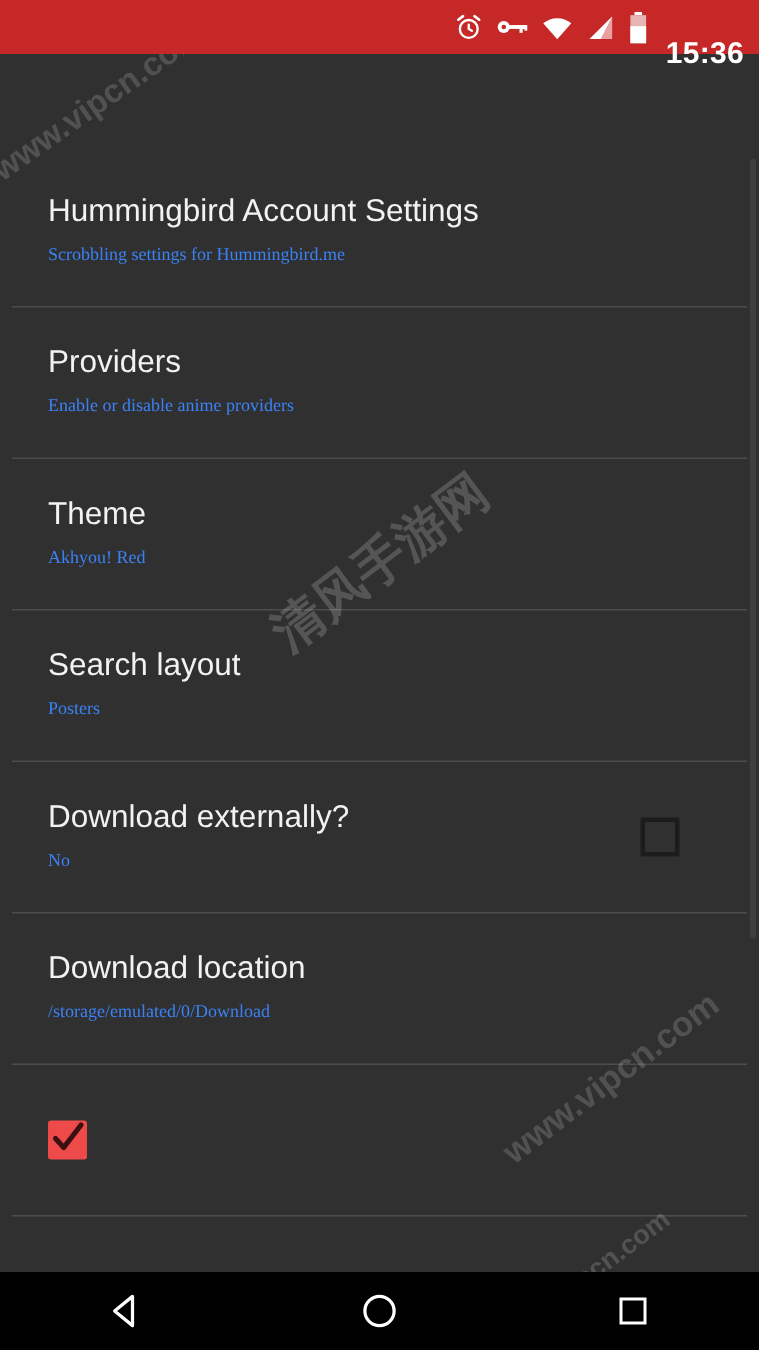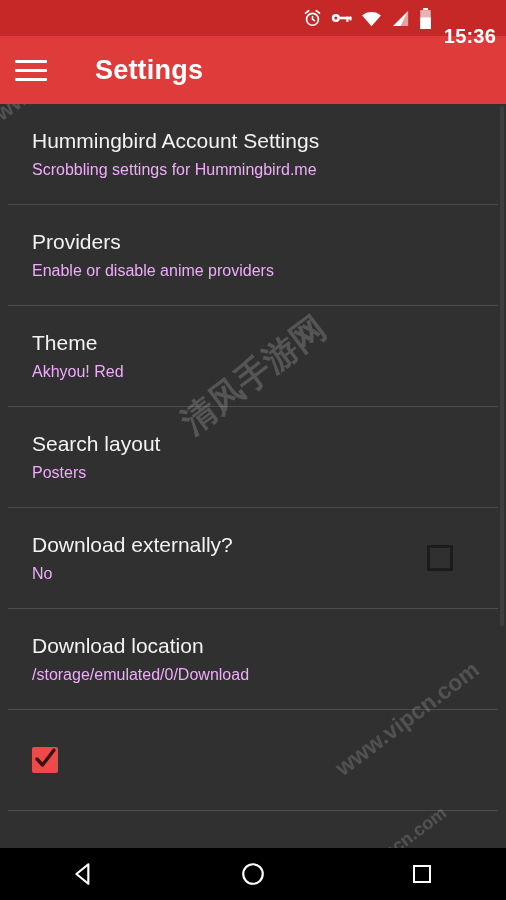--- a/index.html
+++ b/index.html
@@ -85,25 +85,26 @@
     cursor:pointer;
   }
   .item-text { flex:1 1 auto; min-width:0; }
   .item-title {
     color:#f2f2f2;
     font-size:21px;
     line-height:26px;
     white-space:nowrap;
   }
   .item-summary {
-    color:#f0abfc;
-    font-size:16px;
+    color:#3b82f6;
+    font-size:12px;
     line-height:21px;
     margin-top:5px;
     white-space:nowrap;
+    font-family:Liberation Serif, serif;
   }
   .divider {
     height:1px;
     background:#4d4d4d;
     margin:0 8px;
   }
 
   
   .cb {
     width:26px; height:26px;
@@ -205,28 +206,20 @@
     <span class="sb-icon">
       <svg width="13" height="21" viewBox="0 0 12 20">
         <rect x="3.6" y="0" width="4.8" height="2" fill="#fff"></rect>
         <rect x="1" y="2" width="10" height="18" fill="#e8b3b3"></rect>
         <rect x="1" y="9" width="10" height="11" fill="#fff"></rect>
       </svg>
     </span>
     <span id="status-time">15:36</span>
   </div>
 
-  <div id="app-bar">
-    <div id="menu-button">
-      <span class="bar"></span>
-      <span class="bar"></span>
-      <span class="bar"></span>
-    </div>
-    <div id="app-title">Settings</div>
-  </div>
 
   <div id="settings-list">
 
     <div class="list-item">
       <div class="item-text">
         <div class="item-title">Hummingbird Account Settings</div>
         <div class="item-summary">Scrobbling settings for Hummingbird.me</div>
       </div>
     </div>
     <div class="divider"></div>

